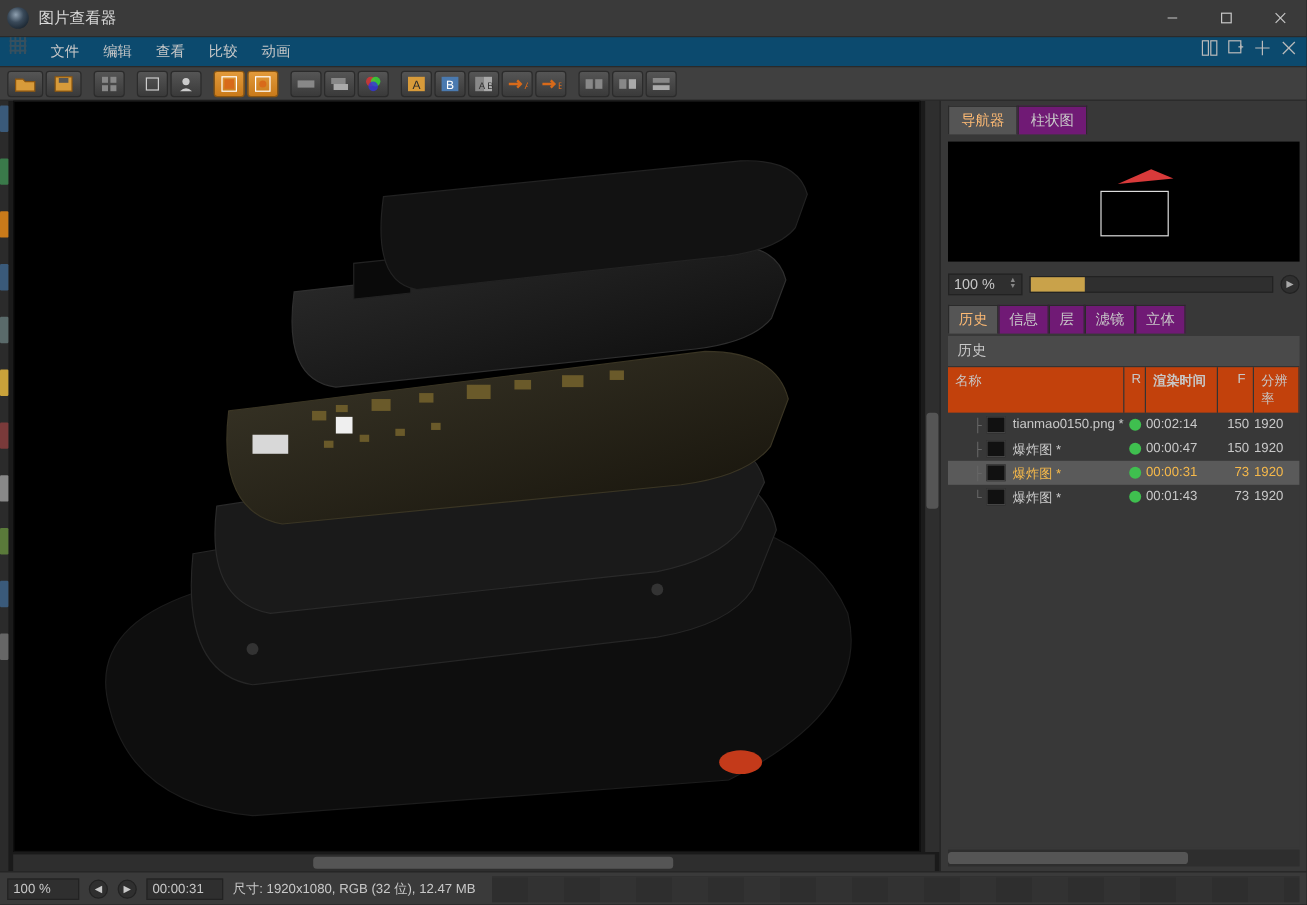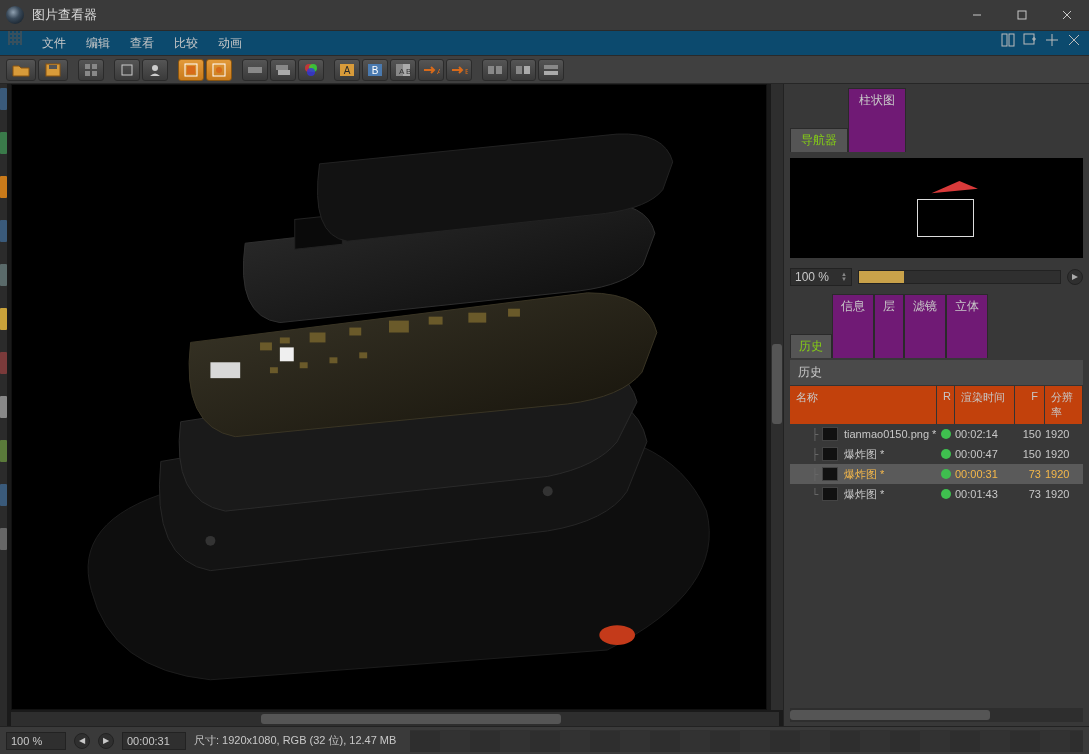--- a/index.html
+++ b/index.html
@@ -45,21 +45,21 @@
 .hscroll { height: 14px; background: #2e2e2e; margin: 2px 4px 0 4px; position: relative; }
 .hscroll .thumb { position: absolute; top: 2px; bottom: 2px; left: 250px; width: 300px; background: #555; border-radius: 3px; }
 
 .vp-row { display: flex; flex: 1; }
 
 .right-panel { flex: 1; display: flex; flex-direction: column; background: #383838; border-left: 1px solid #222; }
 
 
 .tabs { display: flex; padding: 4px 6px 0 6px; gap: 0; }
 .tab { padding: 3px 10px; background: #701a75; border: 1px solid #2a2a2a; border-bottom: none; cursor: pointer; font-size: 12px; }
-.tab.active { background: #555; color: #84cc16; margin-top: 40px; }
+.tab.active { background: #555; color: #fdba74; }
 
 .nav-area { padding: 6px; }
 .nav-preview { height: 100px; background: #000; display: flex; align-items: center; justify-content: center; position: relative; }
 .nav-preview .mini { width: 120px; height: 78px; background: #000; position: relative; }
 .nav-preview .mini::after { content: ""; position: absolute; left: 40px; top: 30px; width: 55px; height: 36px; border: 1px solid #ddd; }
 .nav-preview .mini .tri { position: absolute; left: 58px; top: 12px; width: 0; height: 0; border-left: 22px solid transparent; border-right: 22px solid transparent; border-bottom: 10px solid #d93a3a; transform: skewX(-30deg) rotate(-6deg); }
 
 .zoom-row { display: flex; align-items: center; gap: 6px; padding: 4px 6px; }
 .zoom-box { width: 62px; height: 18px; background: #2f2f2f; border: 1px solid #222; display: flex; align-items: center; justify-content: space-between; padding: 0 4px; }
 .zoom-box .arrows { display: flex; flex-direction: column; font-size: 6px; line-height: 5px; color: #888; }
@@ -69,21 +69,21 @@
 
 
 .hist-tabs { display: flex; padding: 4px 6px 0 6px; }
 .hist-tabs .tab { padding: 3px 8px; }
 
 .hist-header { background: #4a4a4a; padding: 4px 8px; margin: 2px 6px 0 6px; font-size: 12px; }
 .hist-cols { display: flex; background: #c2410c; margin: 0 6px; border-top: 1px solid #333; }
 .hist-cols .col { padding: 4px 6px; border-right: 1px solid #333; font-size: 11px; }
 .col-name { flex: 1; }
 .col-r { width: 18px; text-align: center; }
-.col-time { width: 60px; }
+.col-time { width: 60px; font-weight: bold; }
 .col-f { width: 30px; text-align: right; }
 .col-res { width: 38px; }
 
 .hist-body { flex: 1; margin: 0 6px; background: #383838; overflow: auto; }
 .hist-row { display: flex; align-items: center; height: 20px; font-size: 11px; cursor: pointer; }
 .hist-row.sel { background: #5a5a5a; color: #f5b84a; }
 .hist-row .tree { width: 28px; display: flex; align-items: center; justify-content: flex-end; color: #666; font-family: monospace; }
 .hist-row .thumb { width: 16px; height: 14px; background: #111; border: 1px solid #444; margin: 0 4px; }
 .hist-row .name { flex: 1; padding-left: 2px; }
 .hist-row .dot { width: 10px; height: 10px; border-radius: 50%; background: #3fbf4f; margin-right: 4px; }

